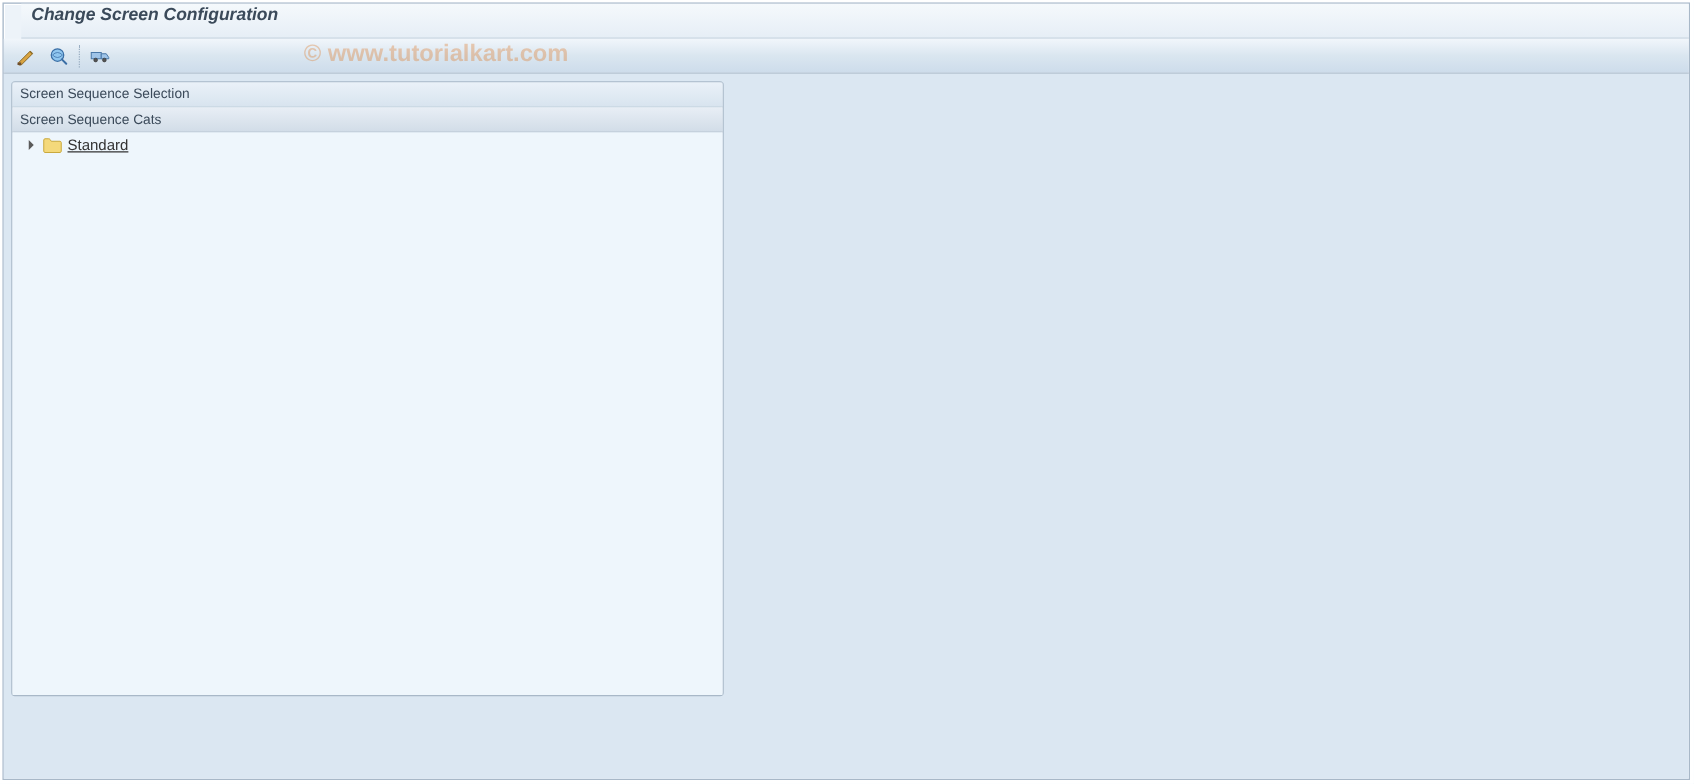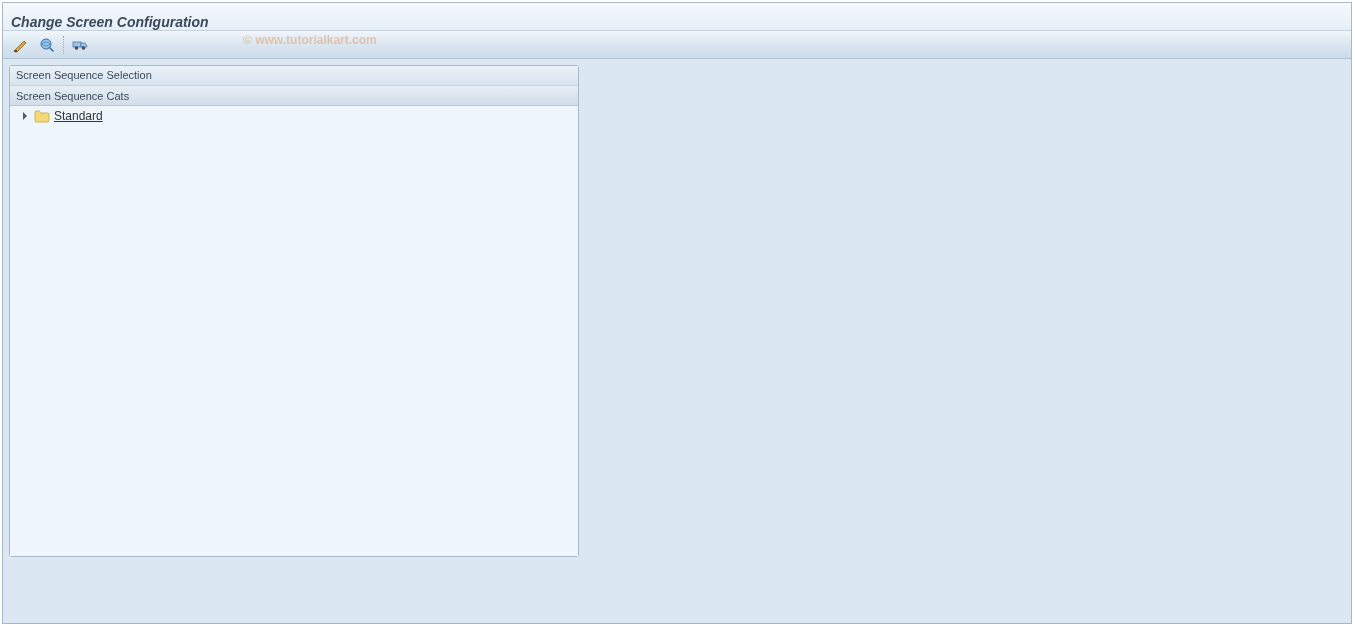--- a/index.html
+++ b/index.html
@@ -20,22 +20,23 @@
       background: #edf3f9;
       display: flex;
       flex-direction: column;
       box-shadow: inset 0 0 0 1px #fff;
     }
     .title-bar {
       height: 28px;
       background: linear-gradient(to bottom, #f5f9fc 0%, #e6eef6 100%);
       border-bottom: 1px solid #c4d2de;
       display: flex;
-      align-items: flex-end;
+      align-items: flex-start;
       padding: 0 8px;
+      margin-left: 14px;
     }
     .title-bar .title-text {
       font-size: 14px;
       font-weight: bold;
       font-style: italic;
       color: #3b4a5a;
     }
     .toolbar {
       height: 28px;
       background: linear-gradient(to bottom, #f1f6fb 0%, #dae6f0 50%, #cddceb 100%);
@@ -57,21 +58,21 @@
     }
     .tb-sep {
       width: 1px;
       height: 18px;
       border-left: 1px dotted #9aaec2;
     }
     .watermark {
       position: absolute;
       left: 240px;
       top: 2px;
-      font-size: 12px;
+      font-size: 19px;
       font-weight: bold;
       color: rgba(220,120,40,0.35);
       pointer-events: none;
       white-space: nowrap;
     }
     .content-area {
       flex: 1;
       background: #dbe7f2;
       padding: 6px;
     }

